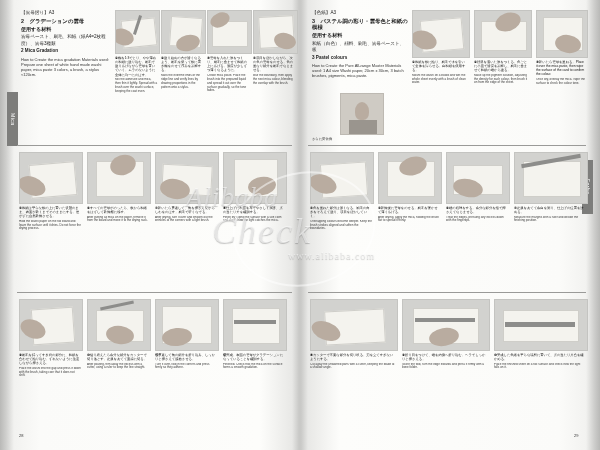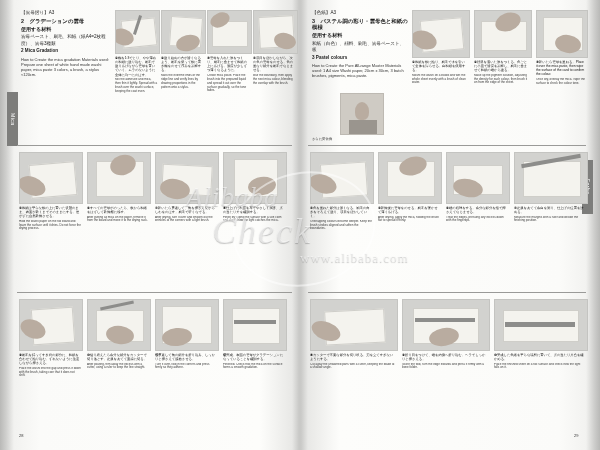--- a/index.html
+++ b/index.html
@@ -152,22 +152,22 @@
     font-style: italic;
     letter-spacing: 1px;
   }
   .wm-sub {
     left: 212px; top: 210px;
     font-size: 36px;
     font-style: italic;
     letter-spacing: 2px;
   }
   .wm-url {
-    left: 300px; top: 250px;
-    font-size: 13px;
+    left: 288px; top: 250px;
+    font-size: 10px;
     letter-spacing: 1px;
   }
   .wm-oval {
     position: absolute;
     left: 232px; top: 172px;
     width: 140px; height: 110px;
     border: 2px solid rgba(255,255,255,0.5);
     border-radius: 50%;
     transform: rotate(-12deg);
   }

